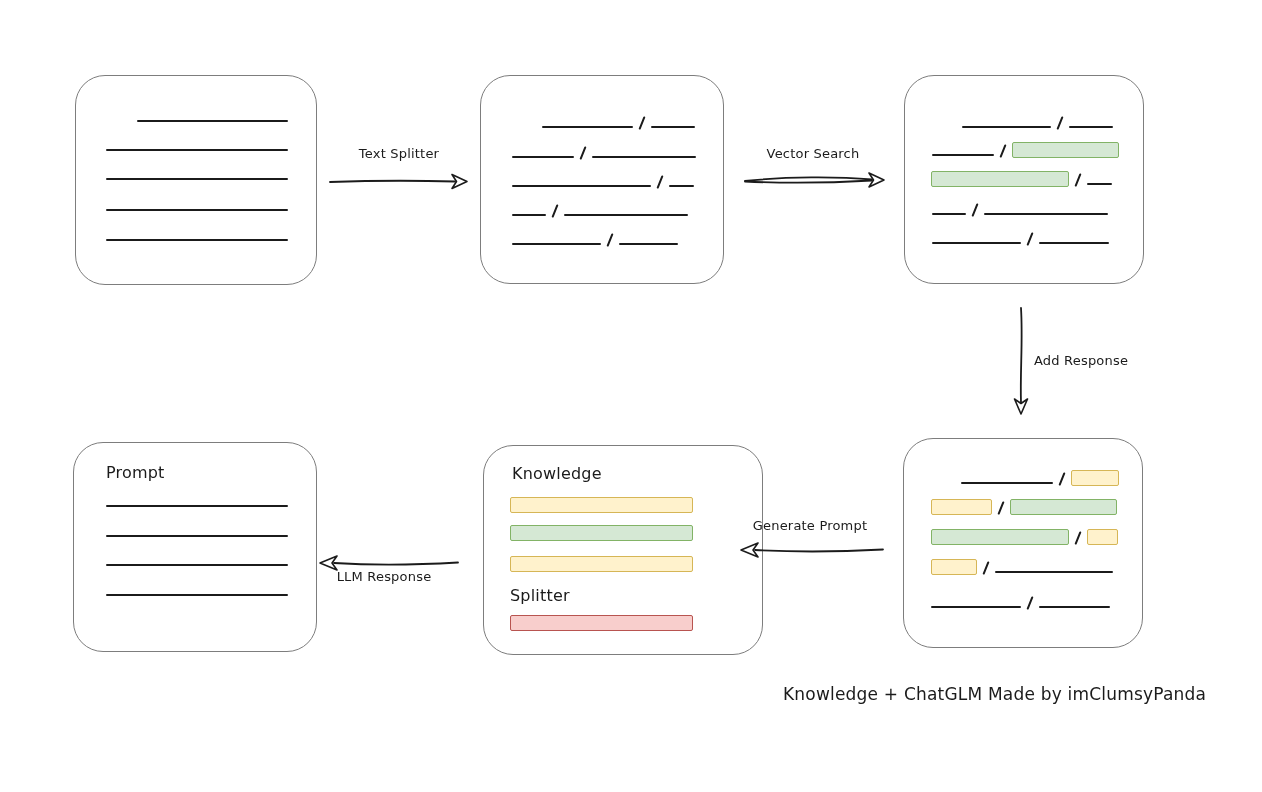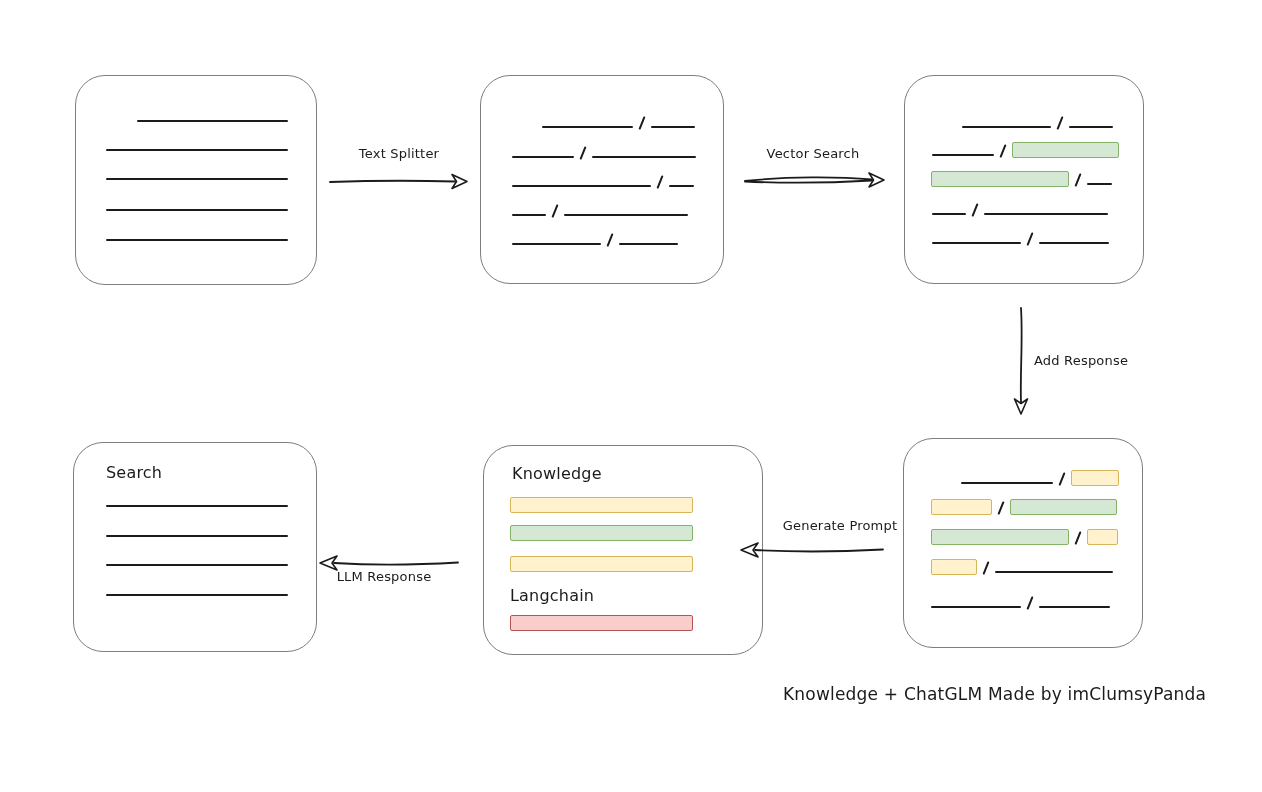--- a/index.html
+++ b/index.html
@@ -141,29 +141,29 @@
       </div>
       <div class="row" style="top: 155px; left: 27px;">
         <div class="seg-line" style="width: 90px;"></div>
         <div class="seg-slash"></div>
         <div class="seg-line" style="width: 71px;"></div>
       </div>
     </div>
 
   <div class="box" style="left: 483px; top: 445px; width: 280px; height: 210px;">
     <span class="box-label" style="left:28px; top:18px;">Knowledge</span>
-    <span class="box-label" style="left:26px; top:140px;">Langchain</span>
+    <span class="box-label" style="left:26px; top:140px;">Splitter</span>
   <div class="bar yellow" style="top: 51px;"></div>
       <div class="bar green" style="top: 79px;"></div>
       <div class="bar yellow" style="top: 110px;"></div>
       <div class="bar red" style="top: 169px;"></div>
     </div>
 
   <div class="box" style="left: 73px; top: 442px; width: 244px; height: 210px;">
-    <span class="box-label" style="left:32px; top:20px;">Search</span>
+    <span class="box-label" style="left:32px; top:20px;">Prompt</span>
   <div class="ans-line" style="top: 62px; left: 32px; width: 182px;"></div>
       <div class="ans-line" style="top: 92px; left: 32px; width: 182px;"></div>
       <div class="ans-line" style="top: 121px; left: 32px; width: 182px;"></div>
       <div class="ans-line" style="top: 151px; left: 32px; width: 182px;"></div>
     </div>
 
   <div class="arrow-label" style="left:325px; top:146px; width:148px;">Text Splitter</div>
   <svg class="arrow-svg" style="left:328px; top:170px;" width="142" height="24">
     <path d="M2,12 C45,10.5 90,10.5 127,11.5"></path>
     <path class="head" d="M124,4.5 L139,11.5 L124,18.5 L128.5,11.5 Z"></path>
@@ -175,21 +175,21 @@
     <path d="M3,13.5 C45,15.5 95,14.5 130,12.5"></path>
     <path class="head" d="M127,5 L142,12 L127,19 L131.5,12 Z"></path>
   </svg>
 
   <div class="arrow-label" style="left:1034px; top:353px; text-align:left;">Add Response</div>
   <svg class="arrow-svg" style="left:1010px; top:306px;" width="24" height="114">
     <path d="M11,2 C13,35 10,65 11,97"></path>
     <path class="head" d="M4.5,93 L11,108 L17.5,93 L11,97.5 Z"></path>
   </svg>
 
-  <div class="arrow-label" style="left:760px; top:518px; width:160px;">Generate Prompt</div>
+  <div class="arrow-label" style="left:730px; top:518px; width:160px;">Generate Prompt</div>
   <svg class="arrow-svg" style="left:737px; top:538px;" width="148" height="24">
     <path d="M146,11.5 C100,14 55,14 18,12"></path>
     <path class="head" d="M21,5 L4,12 L21,19 L16,12 Z"></path>
   </svg>
 
   <div class="arrow-label" style="left:312px; top:525px; width:144px;margin-top:44px;">LLM Response</div>
   <svg class="arrow-svg" style="left:316px; top:551px;" width="144" height="24">
     <path d="M142,11.5 C98,14 52,14 18,12"></path>
     <path class="head" d="M21,5 L4,12 L21,19 L16,12 Z"></path>
   </svg>

